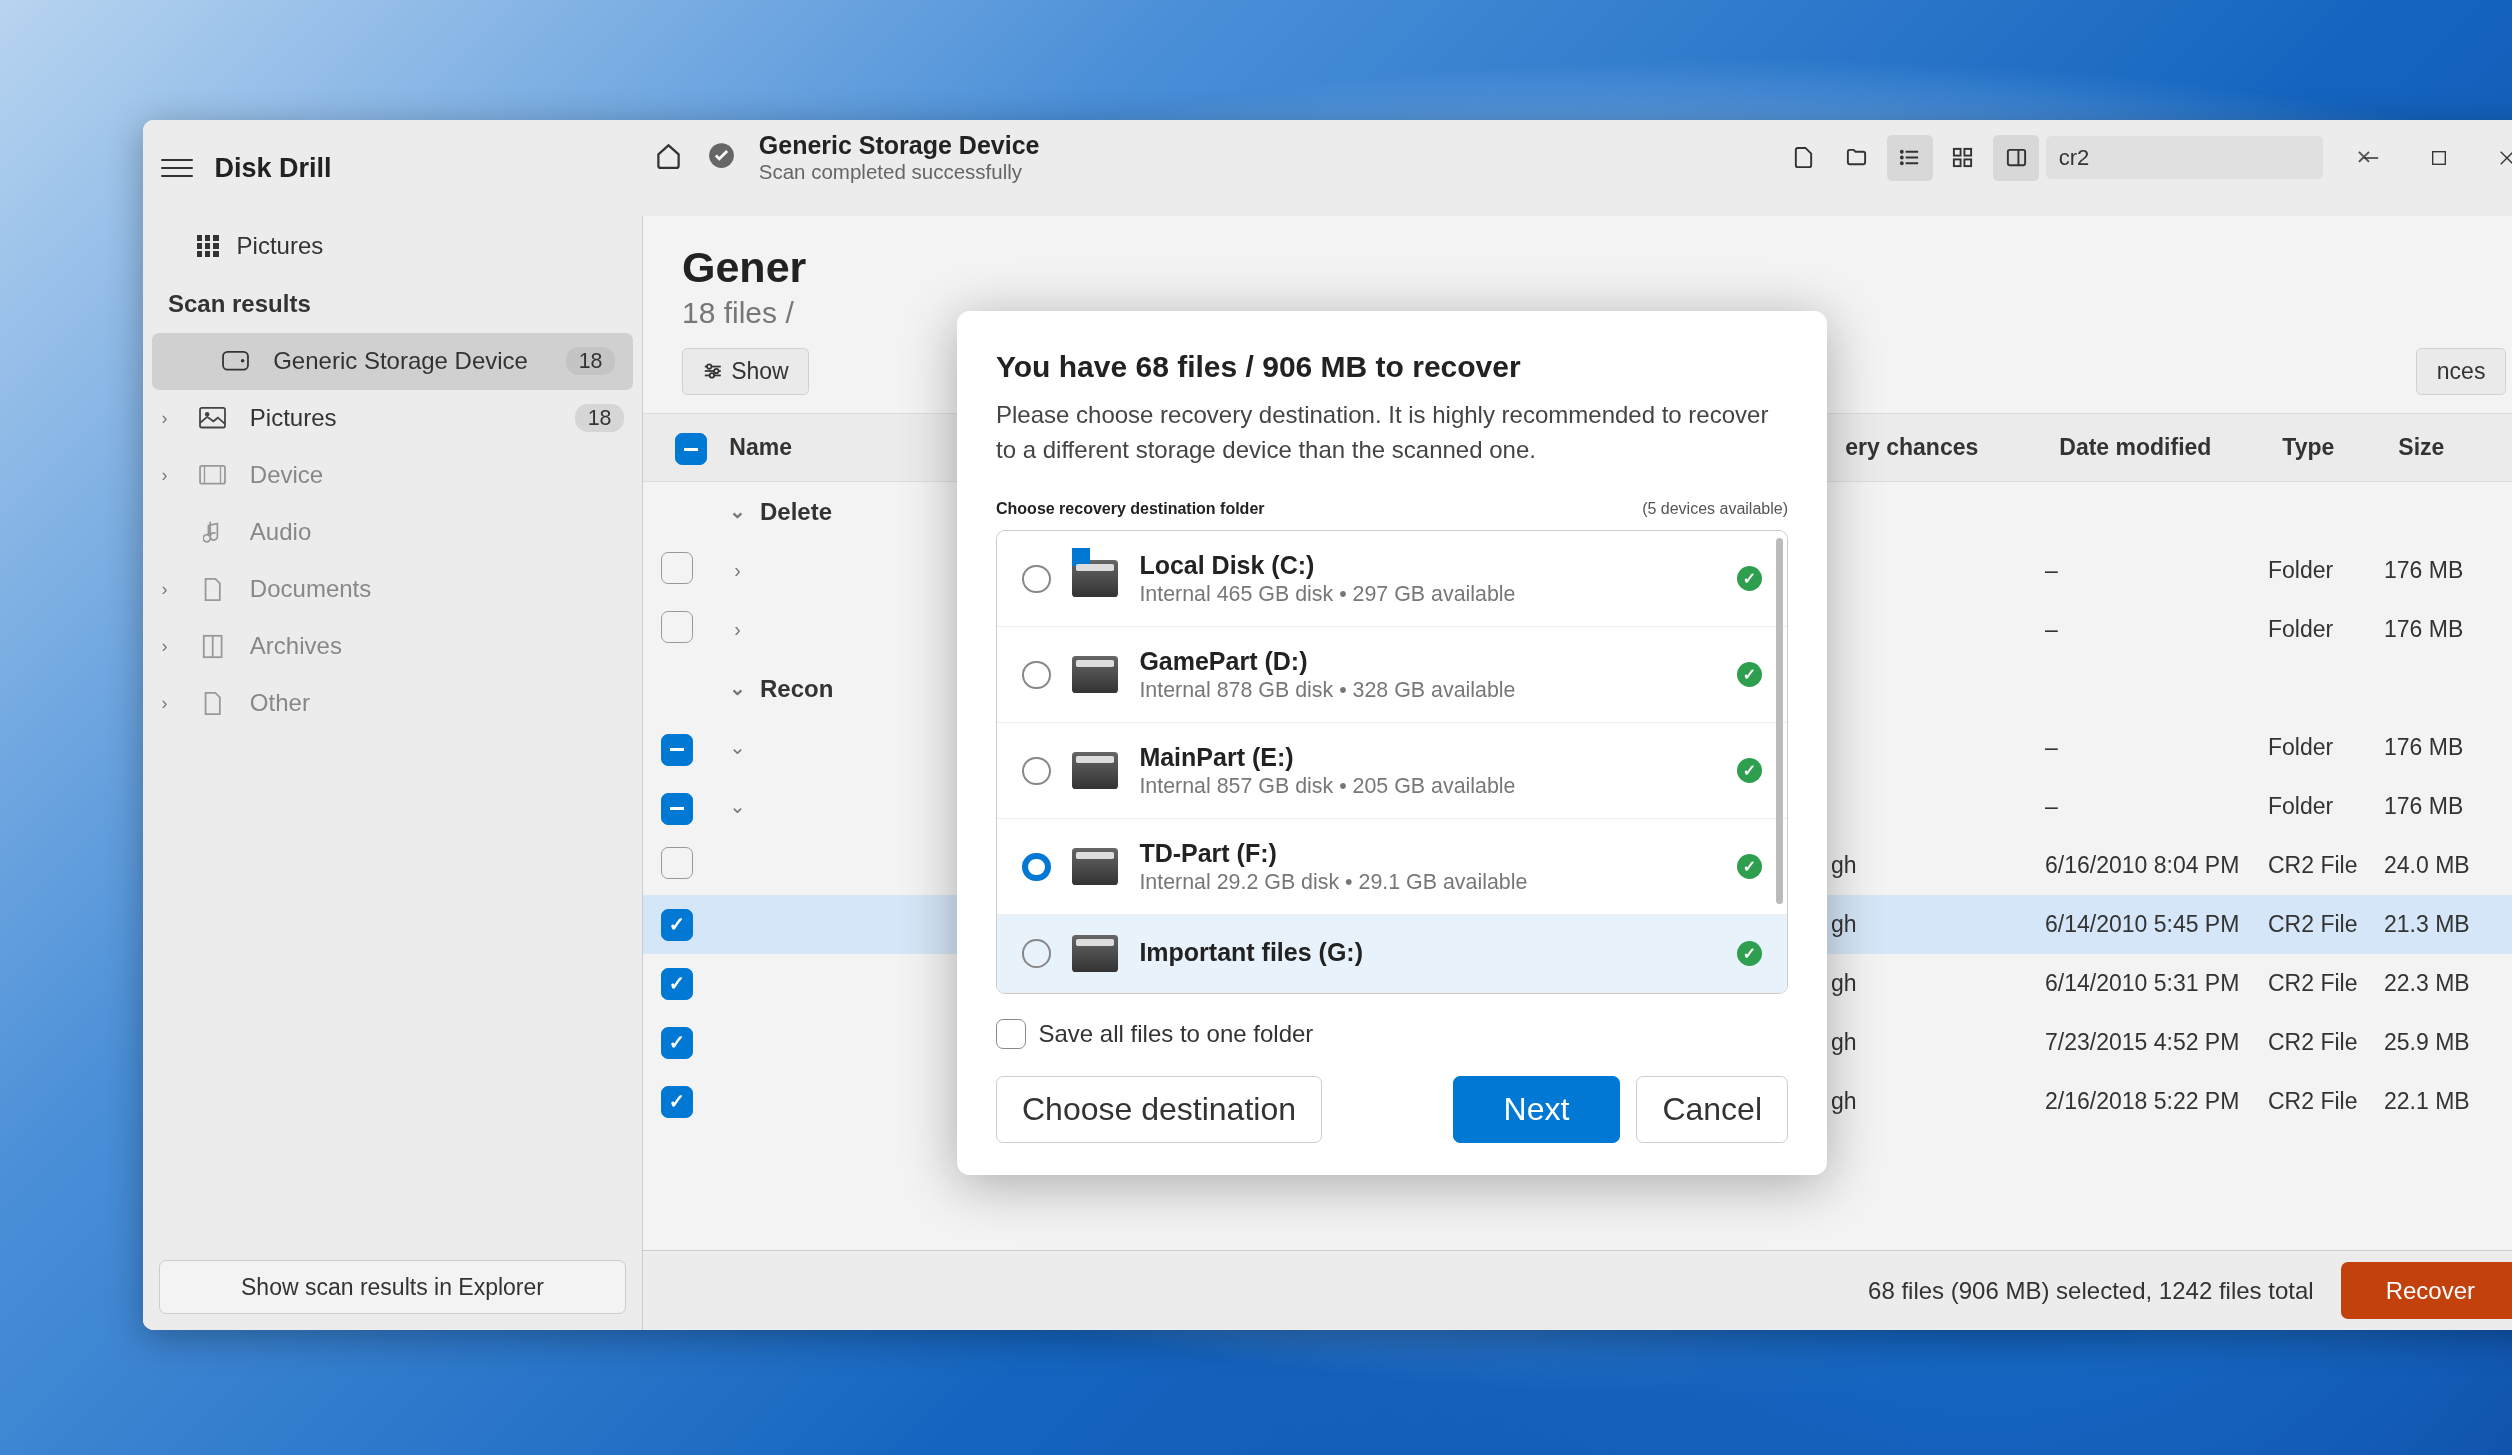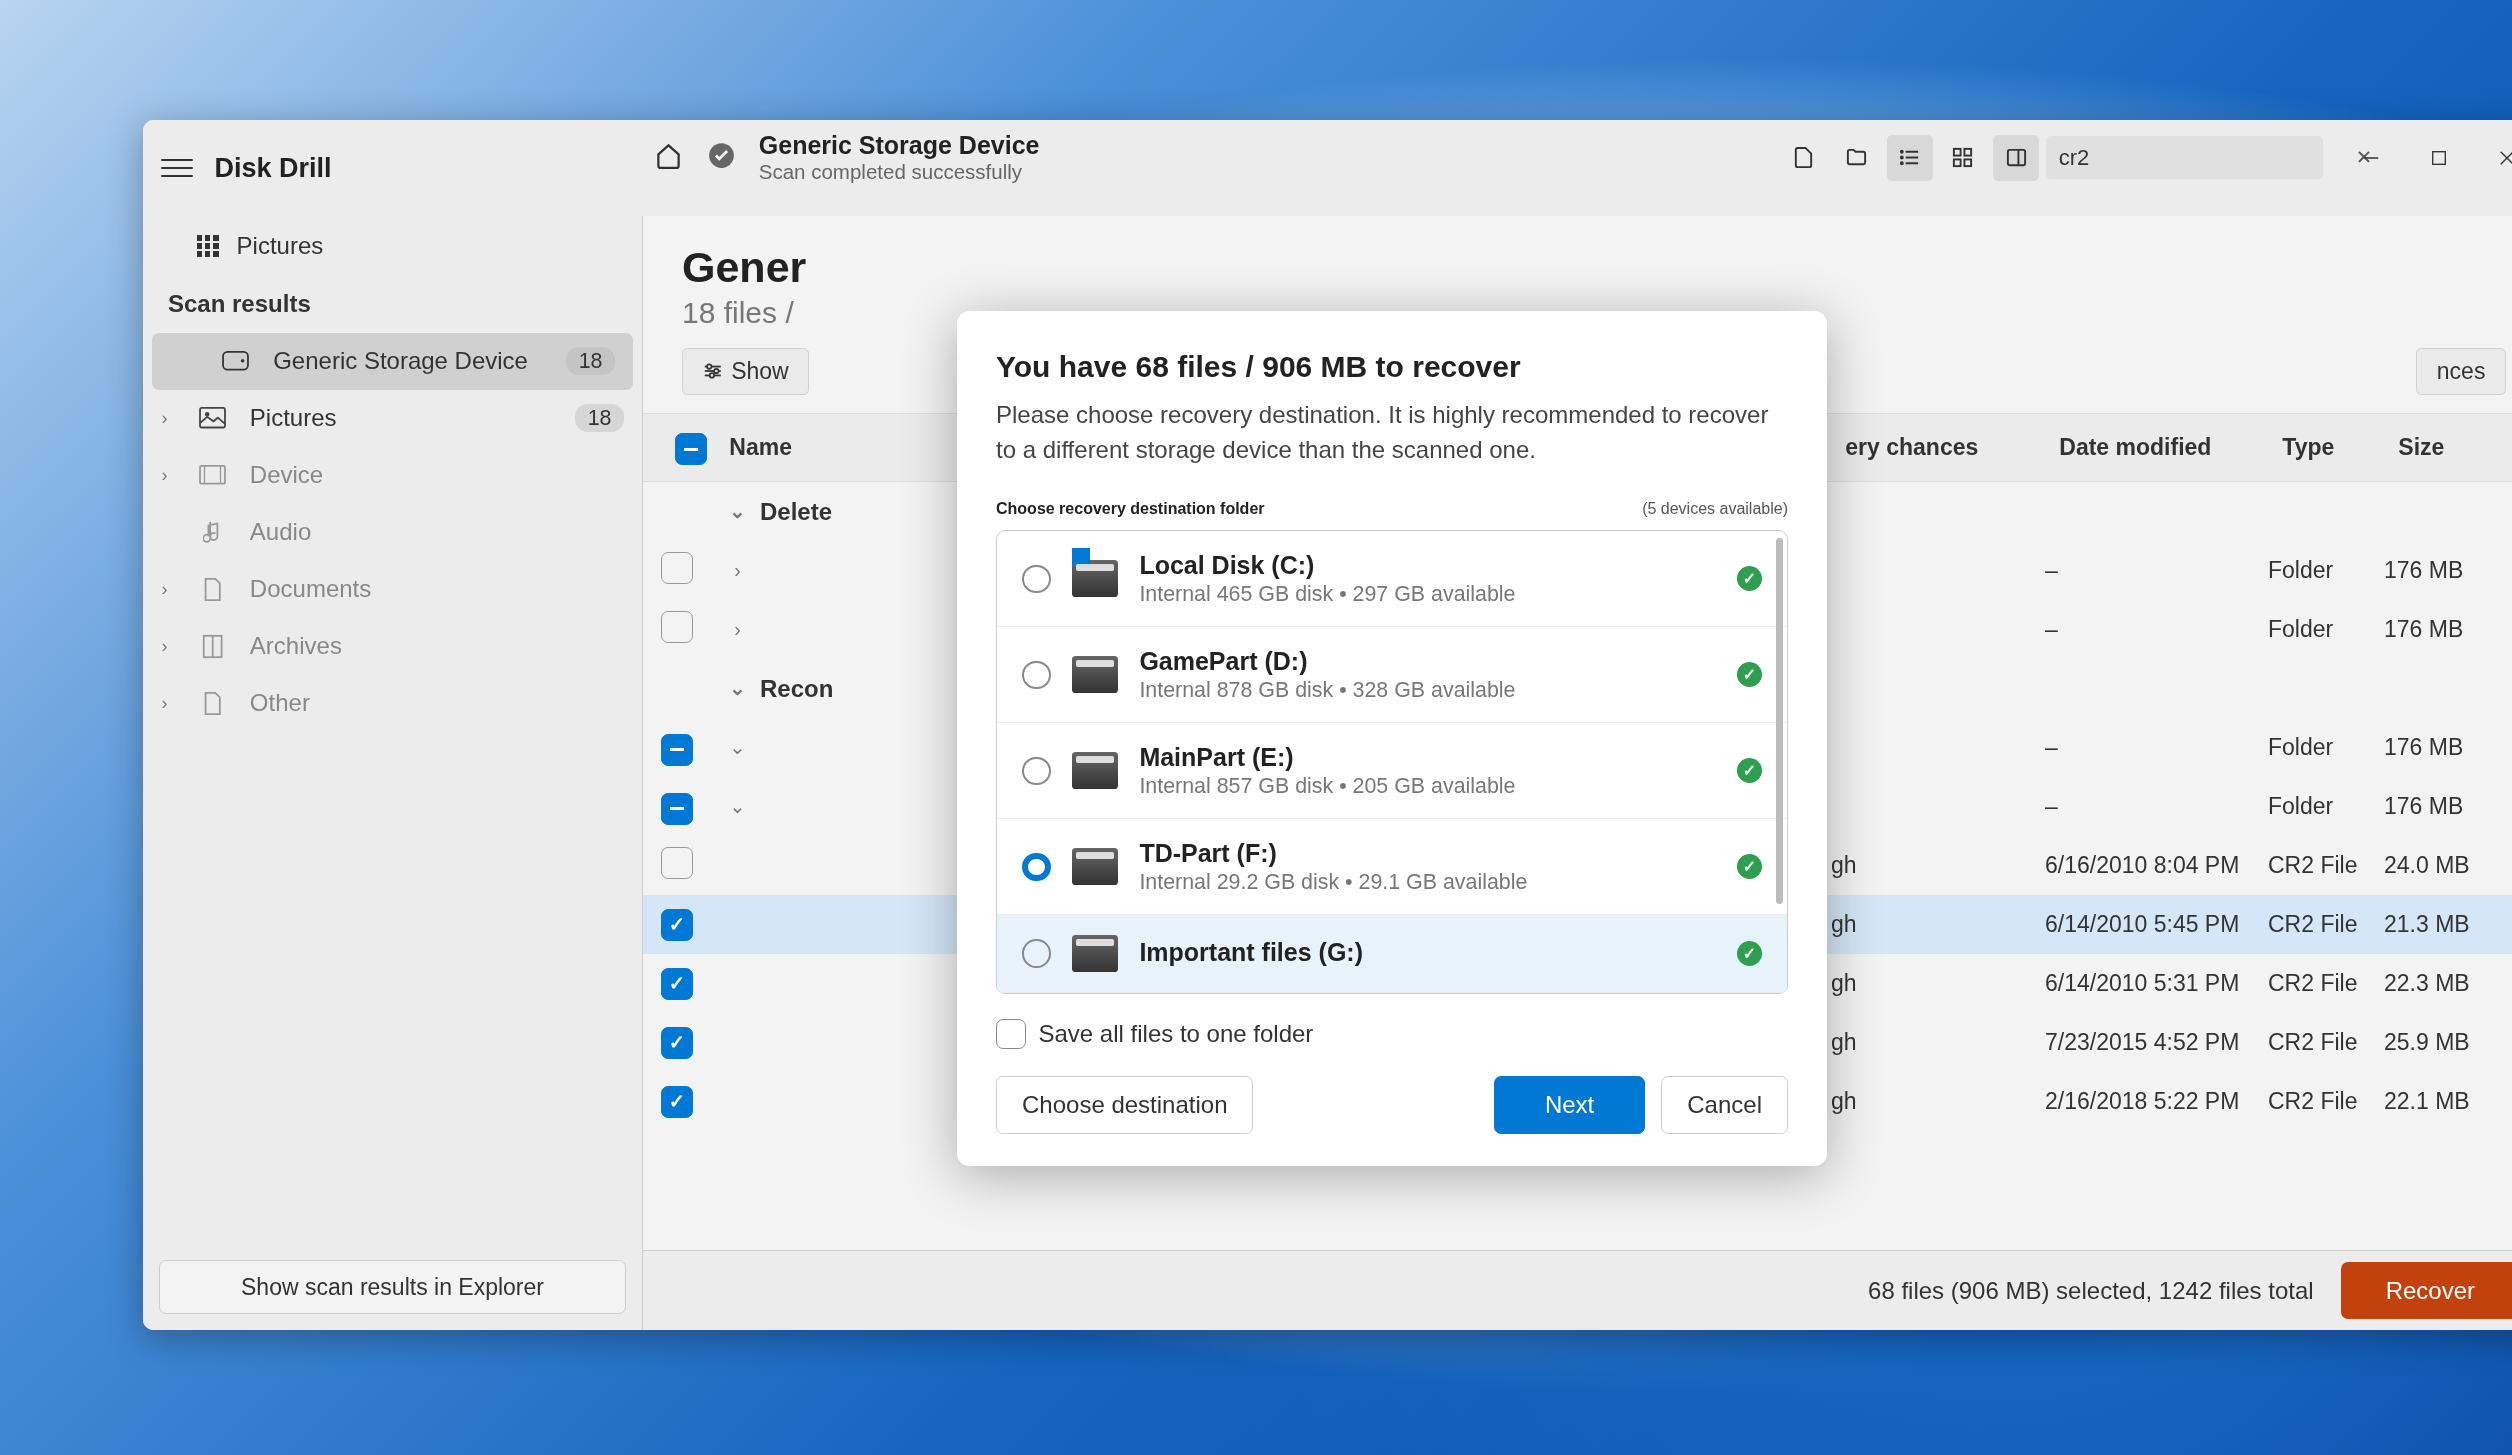--- a/index.html
+++ b/index.html
@@ -107,21 +107,21 @@
   .drive-icon.win::before { content:""; position:absolute; top:-12.5px; left:0; width:18px; height:18px; background:#0078d4; }
   .dest-text { flex:1; }
   .dest-name { font-size: 25px; font-weight:600; color:#222; }
   .dest-detail { font-size: 21.4px; color:#777; margin-top:1.8px; }
   .dest-check { width:25px; height:25px; background:#2e9e4f; border-radius:50%; display:flex; align-items:center; justify-content:center; color:white; font-size:16px; font-weight:bold; flex-shrink:0; }
   
   .modal-opt { display:flex; align-items:center; gap: 12.5px; margin-top: 25px; font-size:24px; color:#333; }
   .modal-opt .cb-white { width:30px; height:30px; border:1.8px solid #888; border-radius:7.1px; }
   
   .modal-actions { display:flex; gap: 16px; margin-top: 27px; }
-  .btn { padding: 14.3px 25px; font-size:24px; border-radius:7.1px; border:0.9px solid #ccc; background:white; color:#333; }
+  .btn { padding: 14.3px 25px; font-size:32px; border-radius:7.1px; border:0.9px solid #ccc; background:white; color:#333; }
   .btn.primary { background:#0078d4; color:white; border-color:#0078d4; padding: 14.3px 50px; }
   .spacer { flex:1; }
   
   .scrollbar-track { position:absolute; right:3.6px; top:7.1px; width:7.1px; height:384px; background:transparent; }
   .scrollbar-thumb { width:7.1px; height:366px; background:#bbb; border-radius:3.6px; }
   
   svg { display:block; }
 </style>
 </head>
 <body>

